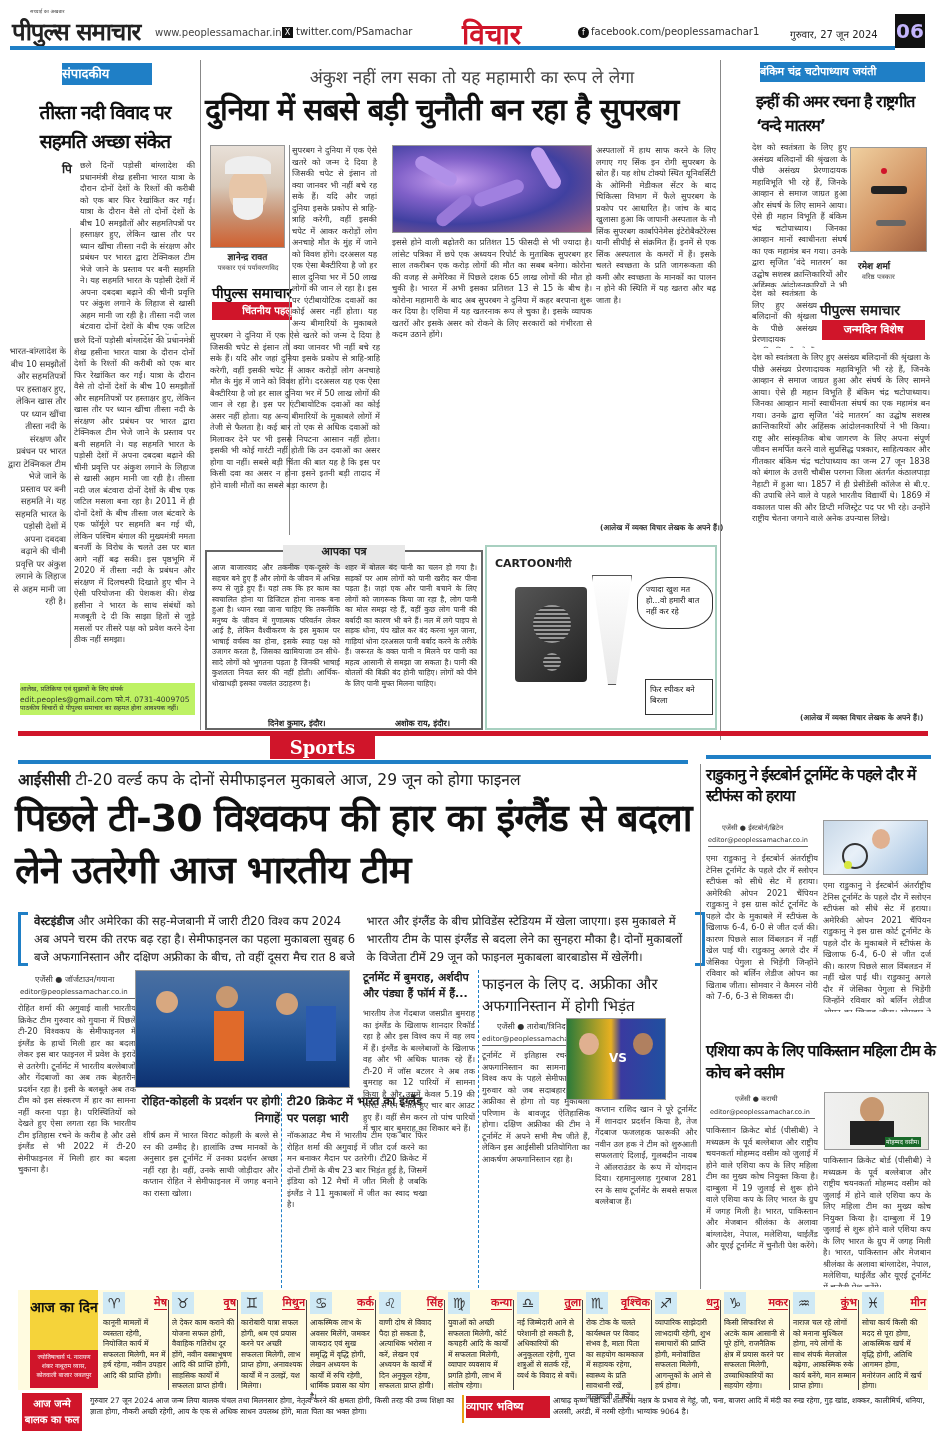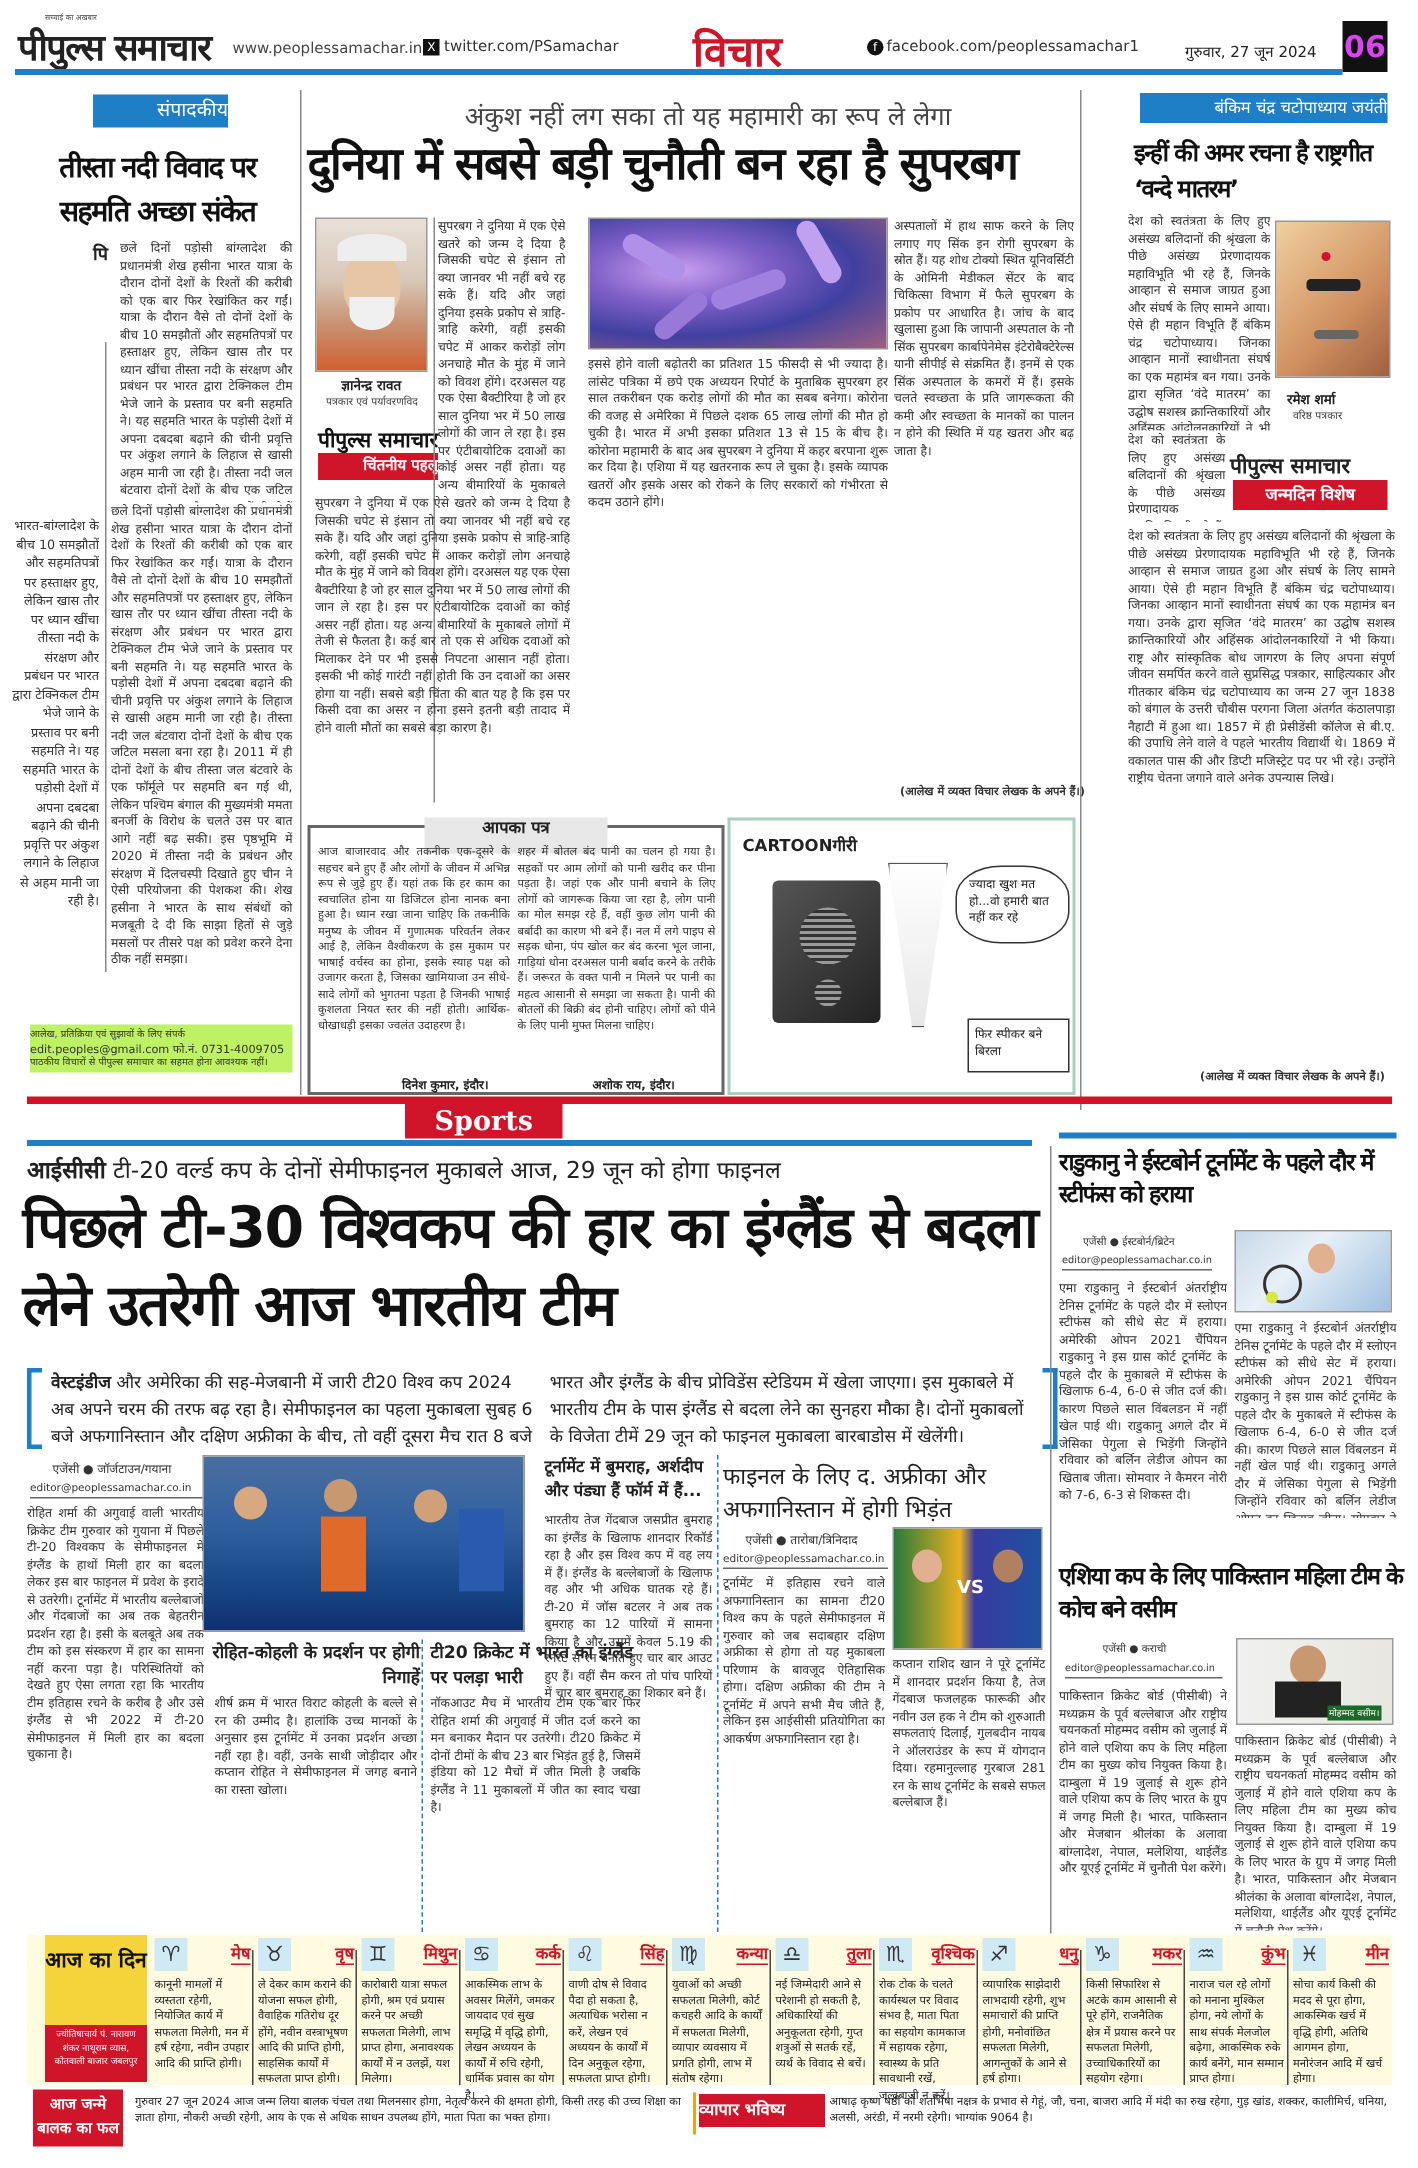--- a/index.html
+++ b/index.html
@@ -8,25 +8,25 @@
 .hdr{left:0;top:0;width:945px;height:50px}
 .logo{left:12px;top:14px;font-size:24px;font-weight:bold;color:#222;font-family:"DejaVu Serif",serif;letter-spacing:-1px}
 .logo-tag{left:30px;top:8px;font-size:5px;color:#444}
 .site{left:155px;top:27px;font-size:10px;color:#444}
 .tw{left:282px;top:26px;font-size:10px;color:#333}
 .tw .ic{display:inline-block;width:11px;height:11px;background:#111;color:#fff;font-size:8px;text-align:center;line-height:11px;margin-right:3px}
 .vichar{left:462px;top:14px;font-size:28px;font-weight:bold;color:#d0152a;font-family:"DejaVu Serif",serif}
 .fb{left:578px;top:26px;font-size:10px;color:#333}
 .fb .ic{display:inline-block;width:11px;height:11px;border-radius:50%;background:#111;color:#fff;font-size:8px;text-align:center;line-height:11px;margin-right:2px}
 .date{left:790px;top:27px;font-size:10px;color:#222}
-.pgno{left:895px;top:14px;width:30px;height:34px;background:#111;color:#d946ef;font-size:20px;font-weight:bold;text-align:center;line-height:34px}
+.pgno{left:895px;top:14px;width:30px;height:34px;background:#111;color:#c4b5fd;font-size:20px;font-weight:bold;text-align:center;line-height:34px}
 .blueline{left:10px;top:46px;width:885px;height:4px;background:#1f7fc6}
 .redline{height:5px;background:#d0152a}
 .col-txt{font-size:8.2px;line-height:11.5px;color:#333;text-align:justify}
-.sec-badge{background:#1f7fc6;color:#fff;font-weight:normal;text-align:right}
+.sec-badge{background:#1f7fc6;color:#fff;font-weight:bold;text-align:left}
 .h-big{font-weight:bold;color:#111;font-family:"DejaVu Sans",sans-serif;letter-spacing:-1px}
 .photo{border:1px solid #999}
 .vr{width:1px;background:#888}
 .byline{font-size:8px;color:#333}
 .email{font-size:7px;color:#333;border-bottom:1px solid #666;padding-bottom:2px}
 .rashi-box{background:#fffbe0}
 .rashi{position:absolute;top:0;width:68px;height:100%}
 .rashi .nm{position:absolute;right:2px;top:4px;font-size:11px;font-weight:bold;color:#d0152a;border-bottom:1px solid #d0152a}
 .rashi .sym{position:absolute;left:3px;top:2px;width:22px;height:22px;background:#cfe9f5;font-size:14px;text-align:center;line-height:22px;color:#333}
 .rashi .tx{position:absolute;left:3px;top:28px;width:62px;font-size:7.5px;line-height:10.5px;color:#222}
@@ -149,21 +149,21 @@
 <div class="abs col-txt" style="left:287px;top:1130px;width:140px;height:158px;overflow:hidden">नॉकआउट मैच में भारतीय टीम एक बार फिर रोहित शर्मा की अगुवाई में जीत दर्ज करने का मन बनाकर मैदान पर उतरेगी। टी20 क्रिकेट में दोनों टीमों के बीच 23 बार भिड़ंत हुई है, जिसमें इंडिया को 12 मैचों में जीत मिली है जबकि इंग्लैंड ने 11 मुकाबलों में जीत का स्वाद चखा है।</div>
 
 <div class="abs" style="left:363px;top:970px;width:112px;font-size:11px;font-weight:bold;line-height:16px">टूर्नामेंट में बुमराह, अर्शदीप और पंड्या हैं फॉर्म में हैं...</div>
 <div class="abs col-txt" style="left:363px;top:1008px;width:112px;height:280px;overflow:hidden">भारतीय तेज गेंदबाज जसप्रीत बुमराह का इंग्लैंड के खिलाफ शानदार रिकॉर्ड रहा है और इस विश्व कप में वह लय में हैं। इंग्लैंड के बल्लेबाजों के खिलाफ वह और भी अधिक घातक रहे हैं। टी-20 में जॉस बटलर ने अब तक बुमराह का 12 पारियों में सामना किया है और उसमें केवल 5.19 की रनरेट से रन बनाते हुए चार बार आउट हुए हैं। वहीं सैम करन तो पांच पारियों में चार बार बुमराह का शिकार बने हैं।</div>
 <div class="abs" style="left:478px;top:970px;width:1px;height:318px;border-left:1px dashed #1f7fc6"></div>
 
 <div class="abs" style="left:482px;top:973px;width:215px;font-size:15px;line-height:22px;color:#222">फाइनल के लिए द. अफ्रीका और अफगानिस्तान में होगी भिड़ंत</div>
 <div class="abs byline" style="left:497px;top:1020px">एजेंसी ● तारोबा/त्रिनिदाद</div>
 <div class="abs email" style="left:482px;top:1035px;width:110px">editor@peoplessamachar.co.in</div>
 <div class="abs col-txt" style="left:482px;top:1050px;width:108px;height:238px;overflow:hidden">टूर्नामेंट में इतिहास रचने वाले अफगानिस्तान का सामना टी20 विश्व कप के पहले सेमीफाइनल में गुरुवार को जब सदाबहार दक्षिण अफ्रीका से होगा तो यह मुकाबला परिणाम के बावजूद ऐतिहासिक होगा। दक्षिण अफ्रीका की टीम ने टूर्नामेंट में अपने सभी मैच जीते हैं, लेकिन इस आईसीसी प्रतियोगिता का आकर्षण अफगानिस्तान रहा है।</div>
-<div class="abs photo" style="left:595px;top:1018px;width:100px;height:82px;background:linear-gradient(90deg,#2a7a3a 0%,#e8b020 45%,#3a3aa0 55%,#2050a0 100%)">
+<div class="abs photo" style="left:566px;top:1018px;width:100px;height:82px;background:linear-gradient(90deg,#2a7a3a 0%,#e8b020 45%,#3a3aa0 55%,#2050a0 100%)">
   <div style="position:absolute;left:12px;top:14px;width:20px;height:22px;border-radius:50%;background:#e0b090"></div>
   <div style="position:absolute;left:66px;top:14px;width:20px;height:22px;border-radius:50%;background:#b08060"></div>
   <div style="position:absolute;left:42px;top:32px;font-size:12px;font-weight:bold;color:#fff">VS</div>
 </div>
 <div class="abs col-txt" style="left:595px;top:1104px;width:102px;height:184px;overflow:hidden">कप्तान राशिद खान ने पूरे टूर्नामेंट में शानदार प्रदर्शन किया है, तेज गेंदबाज फजलहक फारूकी और नवीन उल हक ने टीम को शुरुआती सफलताएं दिलाईं, गुलबदीन नायब ने ऑलराउंडर के रूप में योगदान दिया। रहमानुल्लाह गुरबाज 281 रन के साथ टूर्नामेंट के सबसे सफल बल्लेबाज हैं।</div>
 
 <div class="abs vr" style="left:700px;top:764px;height:525px"></div>
 
 <div class="abs" style="left:706px;top:755px;width:225px;height:4px;background:#1f7fc6"></div>
 <div class="abs h-big" style="left:706px;top:765px;width:230px;font-size:15.5px;line-height:21px">राडुकानु ने ईस्टबोर्न टूर्नामेंट के पहले दौर में स्टीफंस को हराया</div>

